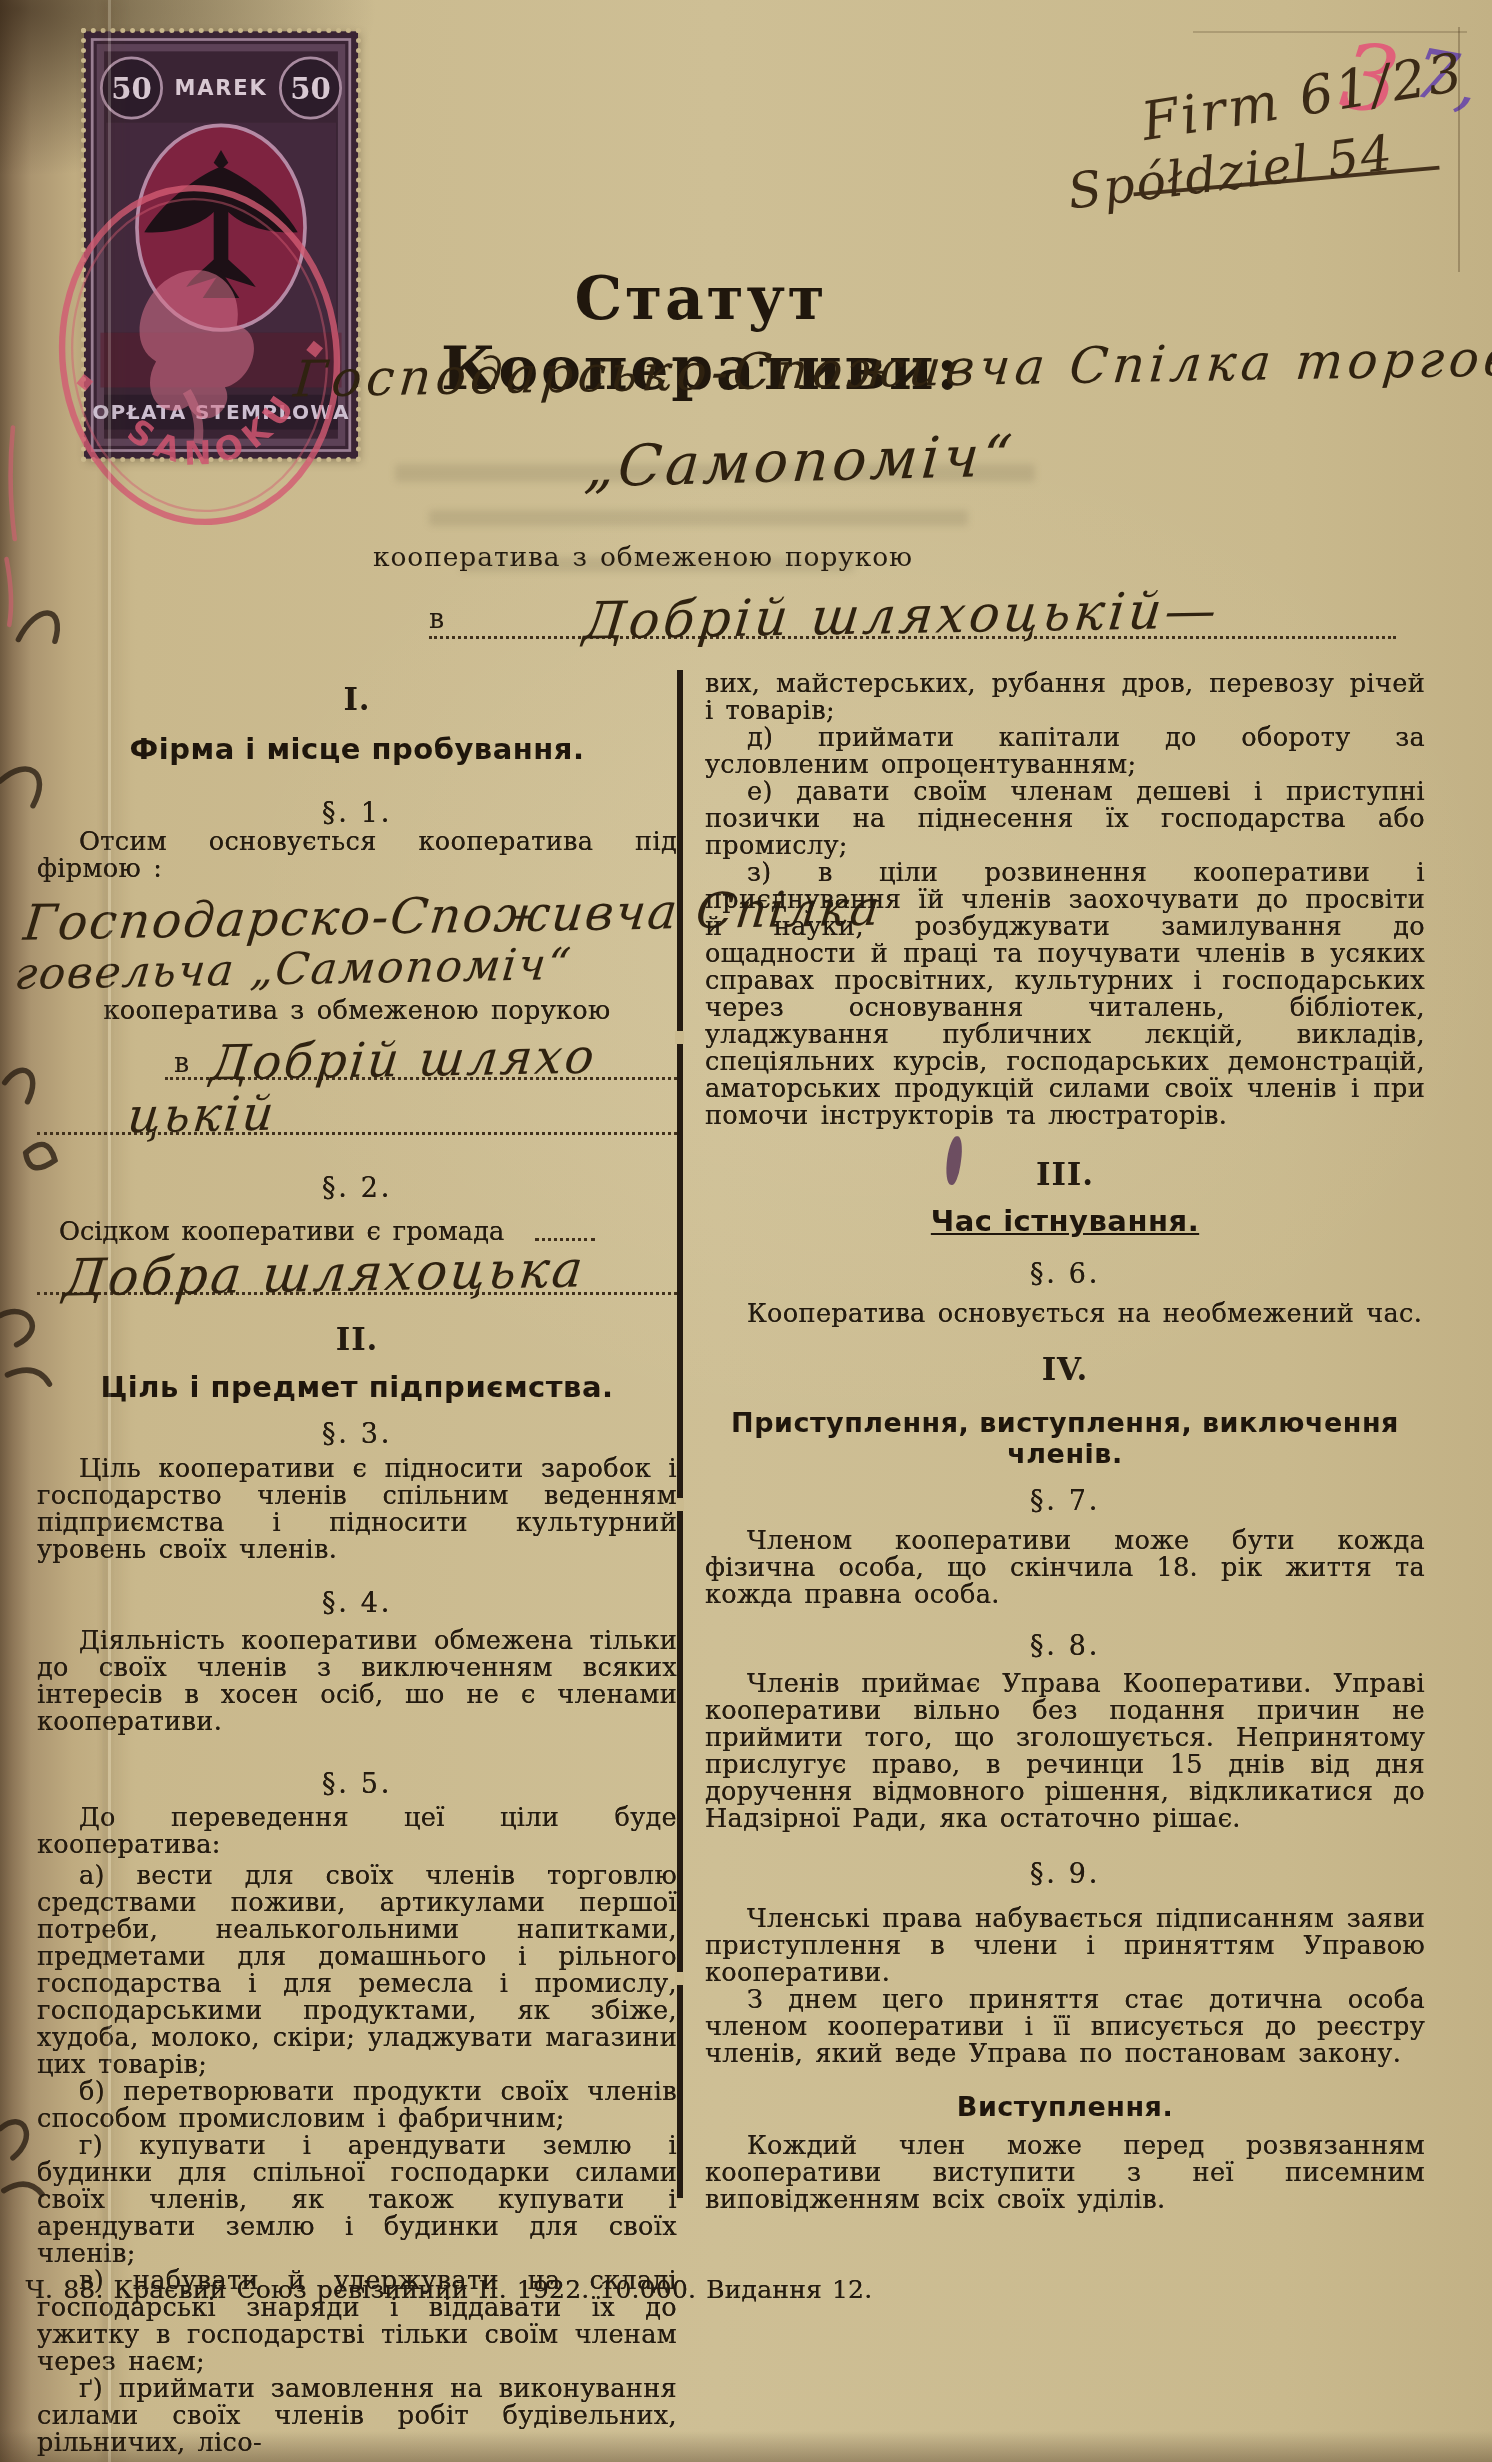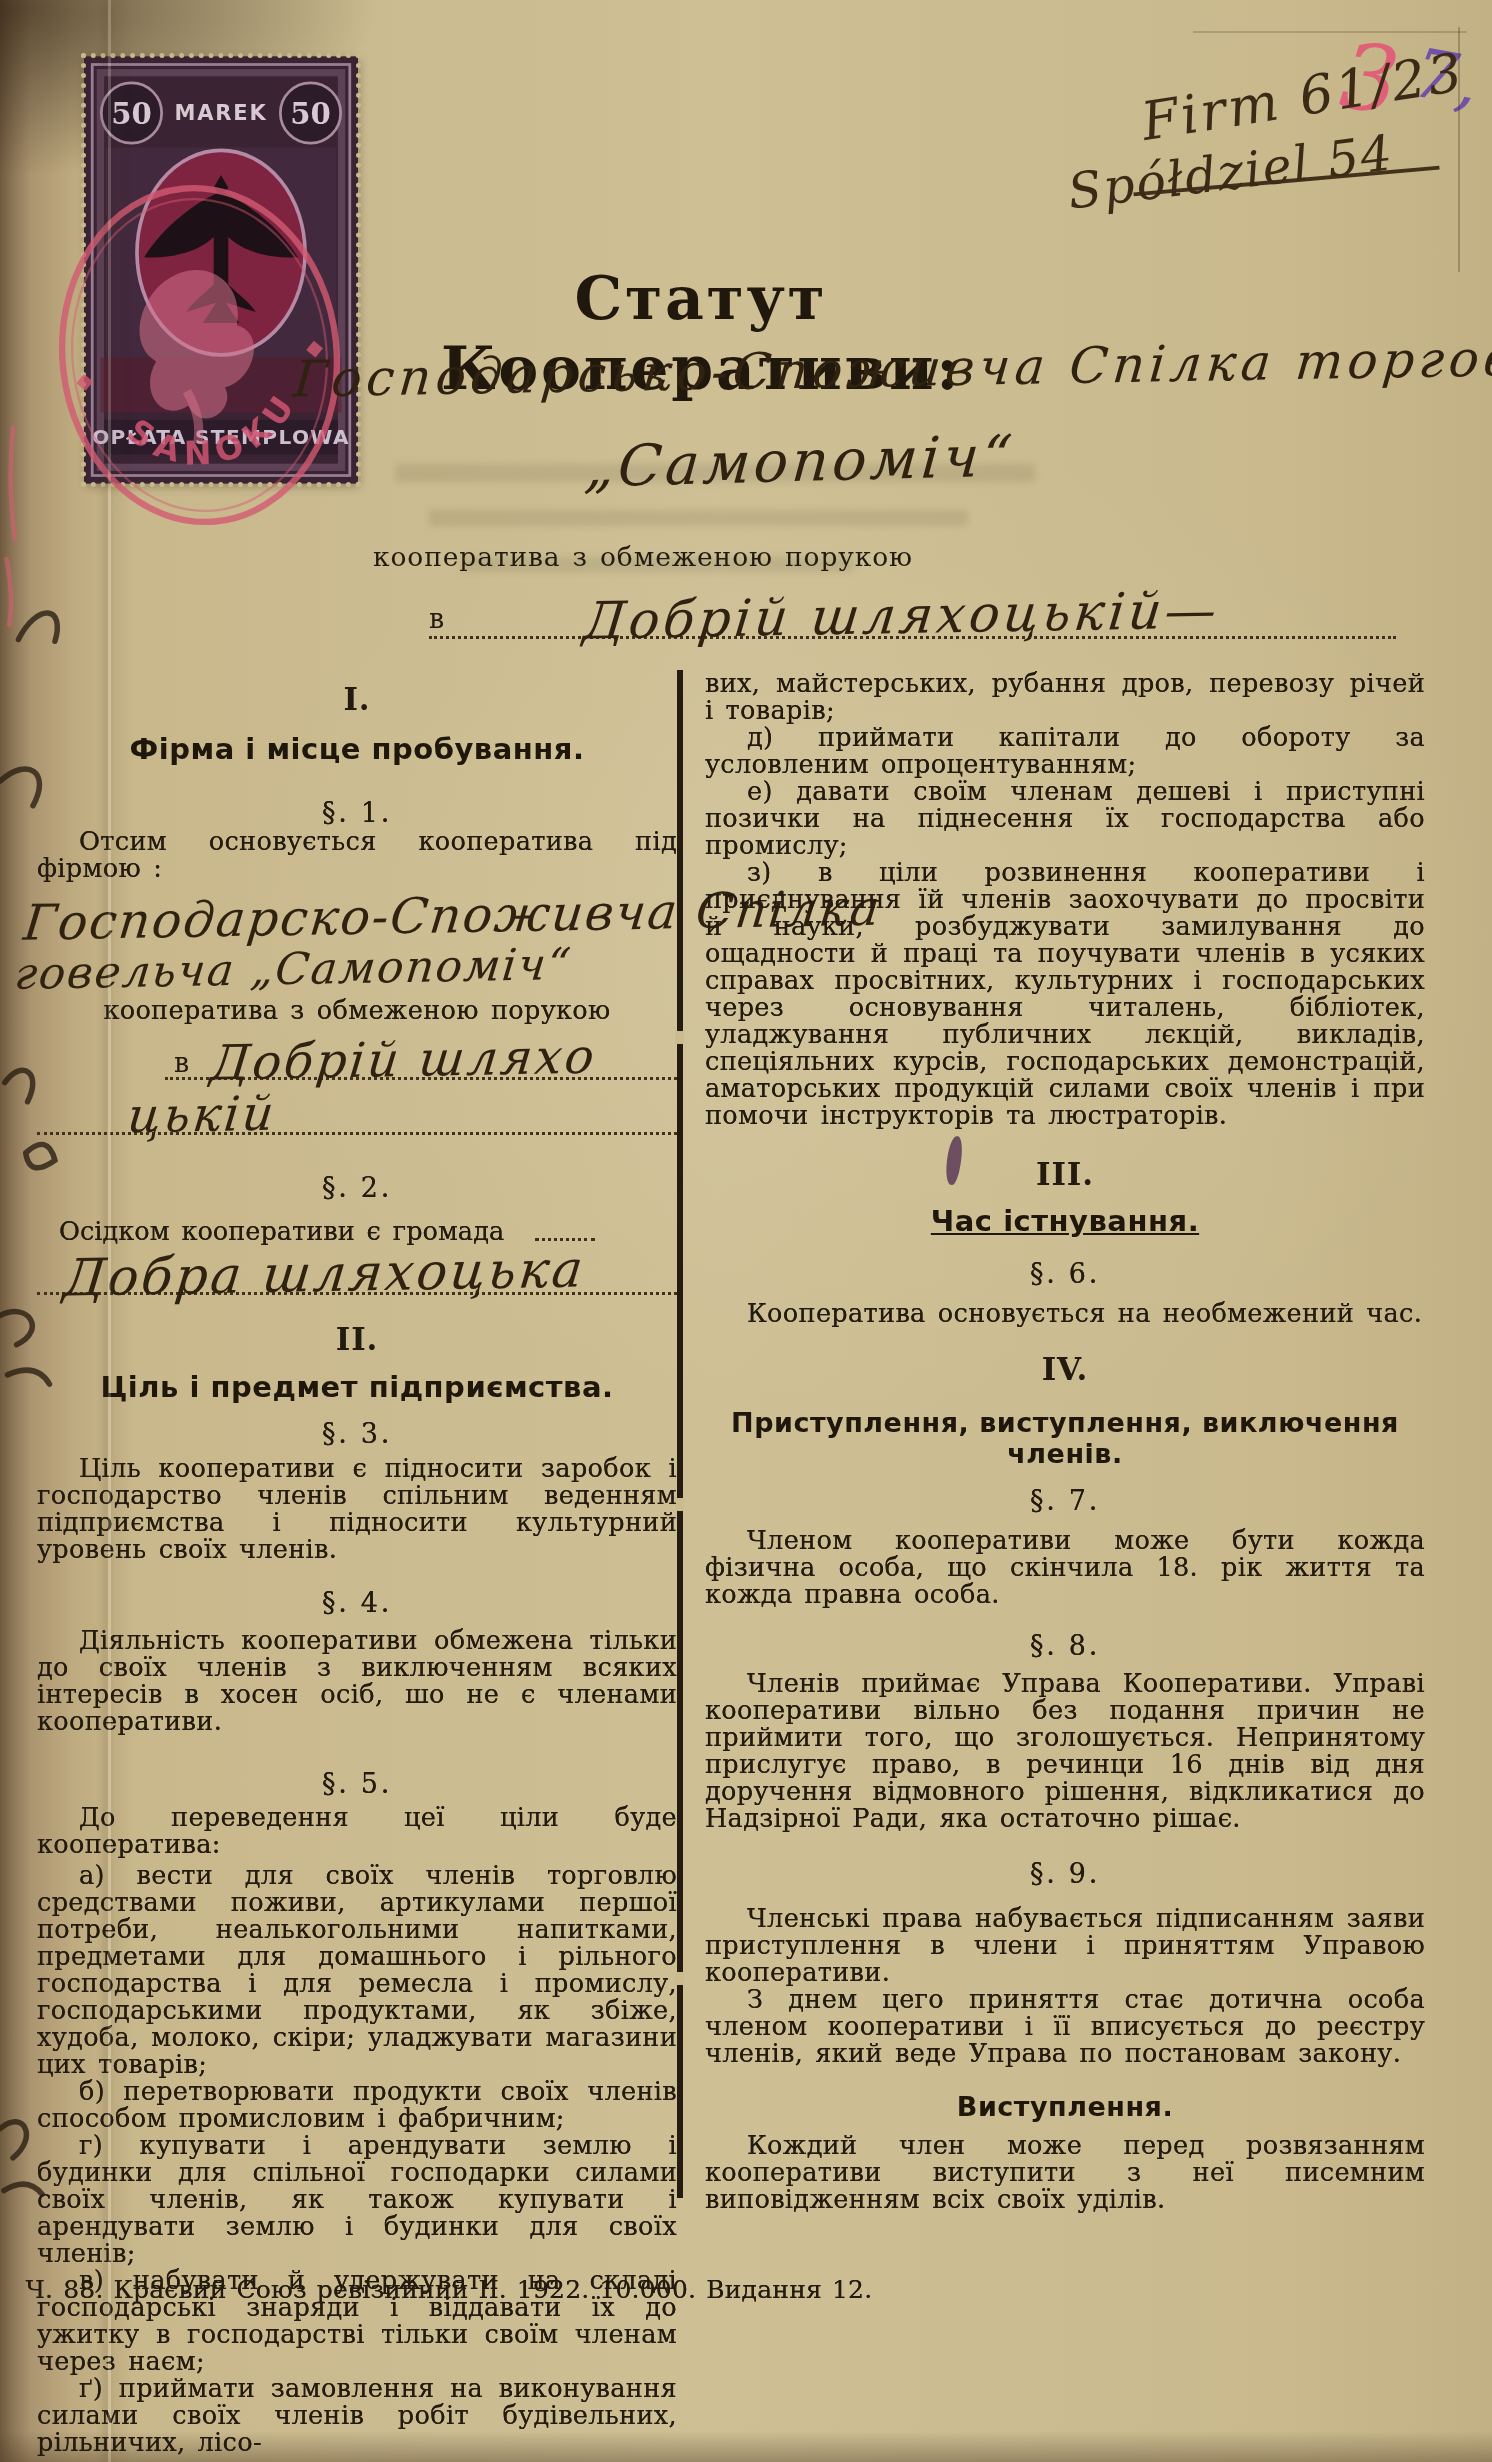--- a/index.html
+++ b/index.html
@@ -13,21 +13,21 @@
       linear-gradient(90deg,#6f5a40 0px,#8d7657 12.8px,#ab9570 31px,#bfab80 73px,#c9b88c 137px,#cebf95 48%,#c9b98d 86%,#c2b185 100%);
     font-family:"DejaVu Serif", serif;
     color:#241b10;
   }
   .page::after{ 
     content:"";position:absolute;left:108px;top:0;width:2.7px;height:100%;
     background:rgba(255,250,230,.20);box-shadow:5.5px 0 12.8px rgba(80,60,35,.25), -3.7px 0 7.3px rgba(80,60,35,.30);
   }
   
   .ghost{position:absolute;background:rgba(85,75,52,.14);filter:blur(3.7px);border-radius:3.7px;}
-  .stamp-wrap{position:absolute;left:84px;top:56px;width:274px;height:428px;outline:5.5px dotted #c9b88c;outline-offset:-2.7px;box-shadow:1.8px 2.7px 9px rgba(50,35,18,.35);}
+  .stamp-wrap{position:absolute;left:84px;top:31px;width:274px;height:428px;outline:5.5px dotted #c9b88c;outline-offset:-2.7px;box-shadow:1.8px 2.7px 9px rgba(50,35,18,.35);}
   .seal-svg{position:absolute;left:46px;top:174px;width:307px;height:362px;}
   .annot{position:absolute;font-style:italic;color:#3b2a16;}
   .annot-red{left:1341px;top:25.6px;font-size:91px;color:#e0607a;transform:rotate(6deg);font-style:italic;}
   .annot-purple{left:1414px;top:38px;font-size:68px;color:#7252a6;transform:rotate(10deg);font-style:italic;}
   .annot-firm{left:1140px;top:66px;font-size:53px;transform:rotate(-9deg);letter-spacing:2.7px;white-space:nowrap;}
   .annot-underline{position:absolute;left:1133px;top:179px;width:307px;height:3.7px;background:#44311c;transform:rotate(-5deg);}
   .annot-sp{left:1067px;top:144px;font-size:49px;transform:rotate(-7deg);letter-spacing:1.8px;white-space:nowrap;}
   .margin-line-v{position:absolute;left:1458px;top:27px;width:1.8px;height:245px;background:rgba(70,50,28,.30);}
   .margin-line-h{position:absolute;left:1193px;top:31px;width:274px;height:1.8px;background:rgba(70,50,28,.22);}
   .blot{position:absolute;left:947px;top:1136px;width:13.7px;height:49px;background:#5c3a58;border-radius:50% 50% 45% 55%;transform:rotate(8deg);opacity:.85;}
@@ -206,21 +206,21 @@
     <p class="body ind" style="margin-top:0;">з) в ціли розвинення кооперативи і приєднування їй членів заохочувати до просвіти й науки, розбуджувати замилування до ощадности й праці та поучувати членів в усяких справах просвітних, культурних і господарських через основування читалень, бібліотек, уладжування публичних лєкцій, викладів, спеціяльних курсів, господарських демонстрацій, аматорських продукцій силами своїх членів і при помочи інструкторів та люстраторів.</p>
     <div class="roman" style="margin-top:27px;">III.</div>
     <h2 class="lh" style="margin-top:12px;text-decoration:underline;">Час істнування.</h2>
     <div class="pnum" style="margin-top:20px;">§. 6.</div>
     <p class="body ind" style="margin-top:11px;">Кооператива основується на необмежений час.</p>
     <div class="roman" style="margin-top:24px;">IV.</div>
     <h2 class="lh small" style="margin-top:20px;">Приступлення, виступлення, виключення членів.</h2>
     <div class="pnum" style="margin-top:16.4px;">§. 7.</div>
     <p class="body ind" style="margin-top:11px;">Членом кооперативи може бути кожда фізична особа, що скінчила 18. рік життя та кожда правна особа.</p>
     <div class="pnum" style="margin-top:22px;">§. 8.</div>
-    <p class="body ind" style="margin-top:9px;">Членів приймає Управа Кооперативи. Управі кооперативи вільно без подання причин не приймити того, що зголошується. Непринятому прислугує право, в речинци 16 днів від дня доручення відмовного рішення, відкликатися до Надзірної Ради, яка остаточно рішає.</p>
+    <p class="body ind" style="margin-top:9px;">Членів приймає Управа Кооперативи. Управі кооперативи вільно без подання причин не приймити того, що зголошується. Непринятому прислугує право, в речинци 15 днів від дня доручення відмовного рішення, відкликатися до Надзірної Ради, яка остаточно рішає.</p>
     <div class="pnum" style="margin-top:25.6px;">§. 9.</div>
     <p class="body ind" style="margin-top:16.4px;">Членські права набувається підписанням заяви приступлення в члени і приняттям Управою кооперативи.</p>
     <p class="body ind" style="margin-top:0;">З днем цего приняття стає дотична особа членом кооперативи і її вписується до реєстру членів, який веде Управа по постановам закону.</p>
     <h2 class="lh small" style="margin-top:24px;">Виступлення.</h2>
     <p class="body ind" style="margin-top:10px;">Кождий член може перед розвязанням кооперативи виступити з неї писемним виповідженням всіх своїх уділів.</p>
   </div>
 
   <div class="footer">Ч. 88. Краєвий Союз ревізийний ІІ. 1922. 10.000. Видання 12.</div>
 
 </div>

